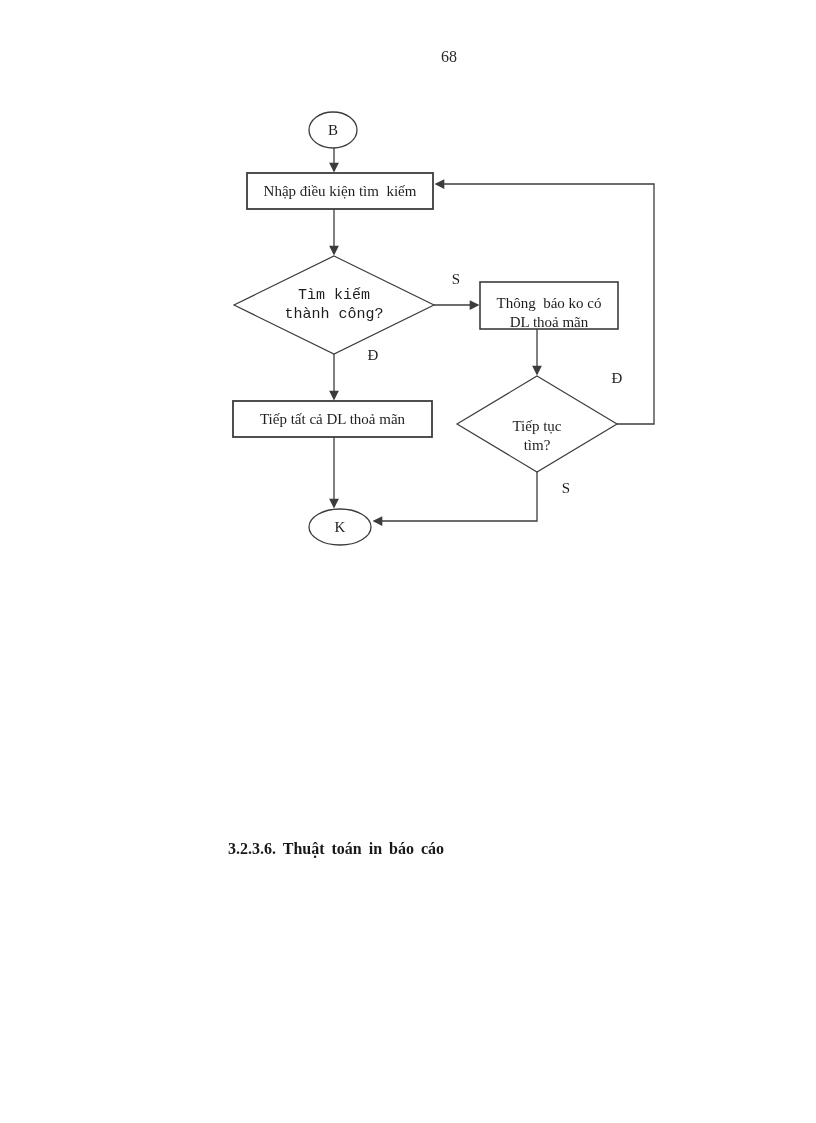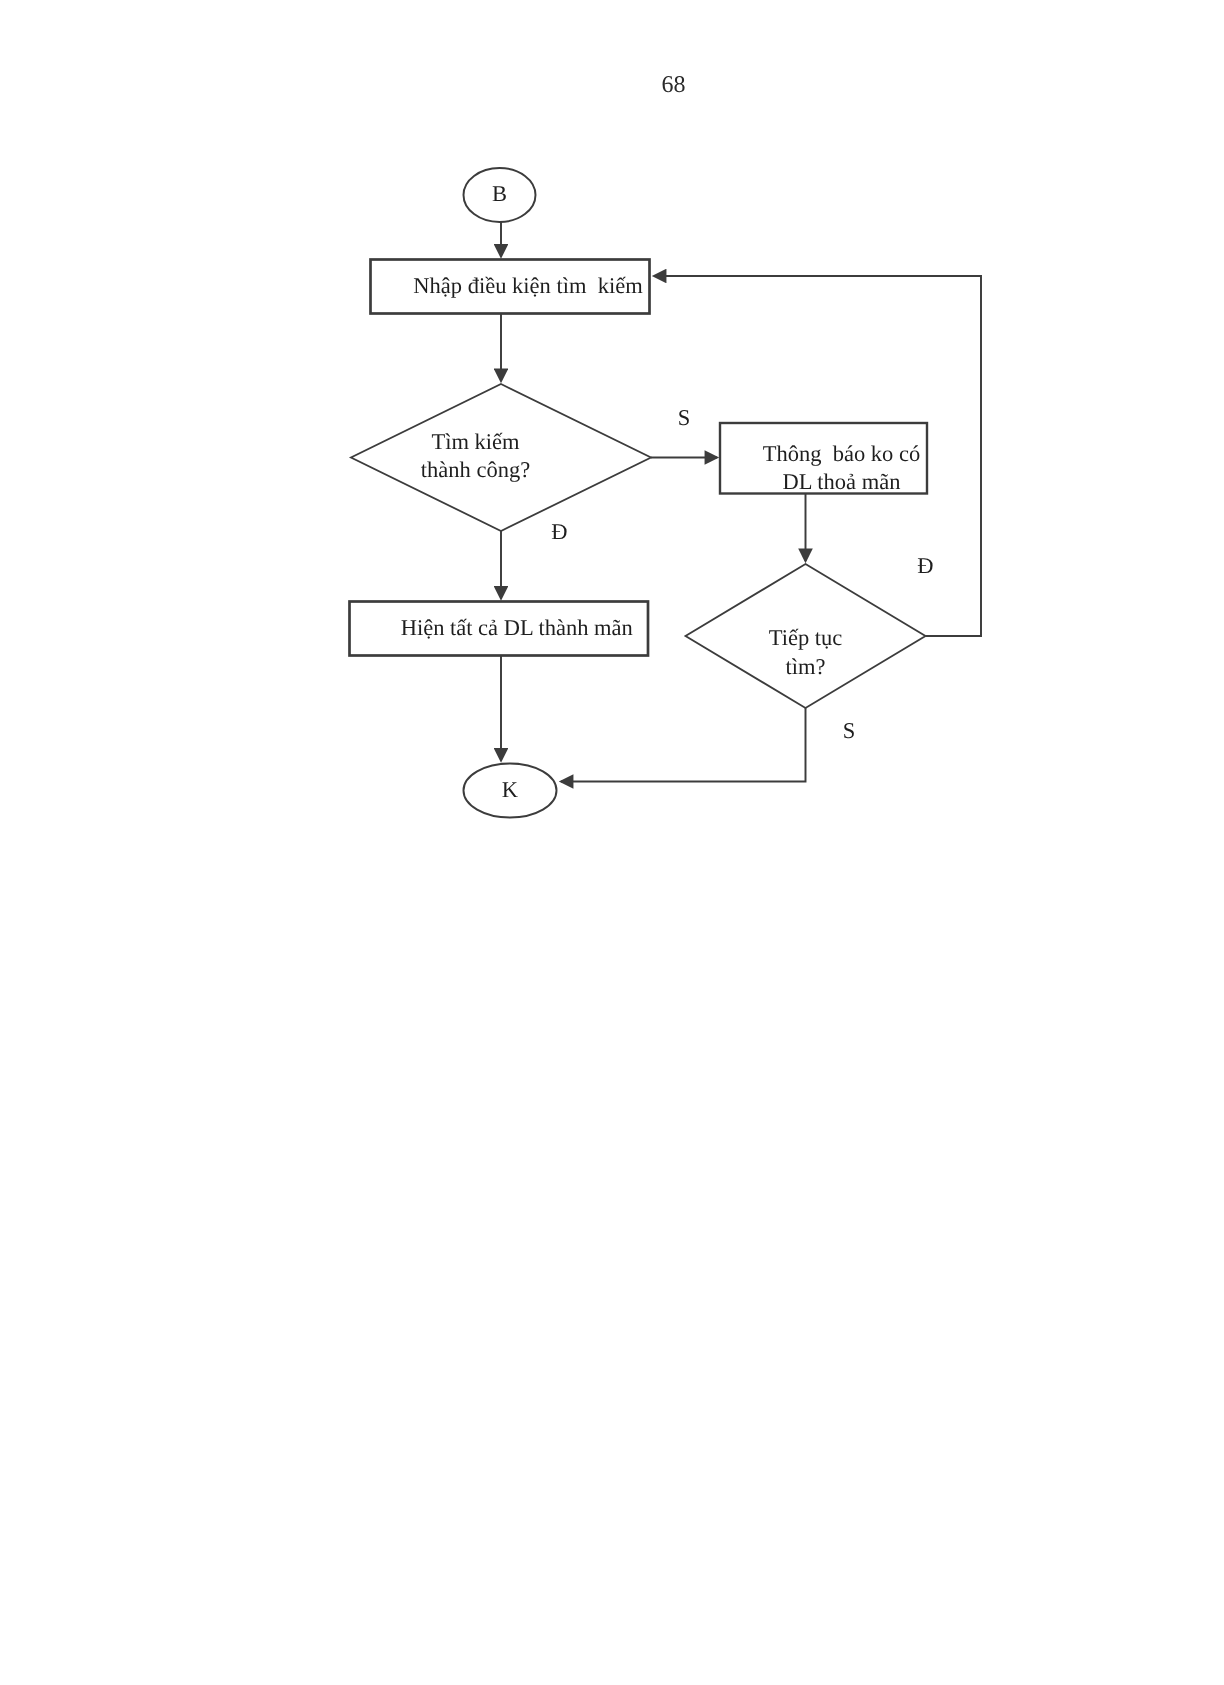--- a/index.html
+++ b/index.html
@@ -36,21 +36,20 @@
     font-size: 15px;
     color: #1e1e1e;
     text-align: center;
     white-space: pre;
     line-height: 19px;
   }
   .vcenter {
     display: flex;
     align-items: center;
     justify-content: center;
-    padding-left: 12px;
   }
   .edge-lbl {
     font-size: 15px;
     line-height: 17px;
   }
   .heading {
     position: absolute;
     left: 228px;
     top: 840px;
     font-size: 16px;
@@ -90,36 +89,37 @@
       <line x1="537" y1="329" x2="537" y2="374" marker-end="url(#arrow)"></line>
       <polyline points="617,424 654,424 654,184 436,184" marker-end="url(#arrow)"></polyline>
       <polyline points="537,472 537,521 374,521" marker-end="url(#arrow)"></polyline>
       <line x1="334" y1="437" x2="334" y2="507" marker-end="url(#arrow)"></line>
     </svg>
 
     <div class="lbl" style="left:303px; top:121px; width:60px; line-height:18px;">B</div>
 
     <div class="lbl vcenter" style="left:247px; top:173px; width:186px; height:36px;">Nhập điều kiện tìm  kiếm</div>
 
-    <div class="lbl" style="left:227px; top:286px; width:180px;">Tìm kiếm
+    <div class="lbl" style="left:244px; top:286px; width:180px;font-family:Liberation Mono, monospace;">Tìm kiếm
 thành công?</div>
 
     <div class="lbl vcenter" style="left:480px; top:282px; width:138px; height:62px;">Thông  báo ko có
 DL thoả mãn</div>
 
-    <div class="lbl vcenter" style="left:233px; top:401px; width:199px; height:36px;">Hiện tất cả DL thành mãn</div>
+    <div class="lbl vcenter" style="left:233px; top:401px; width:199px; height:36px;">Tiếp tất cả DL thoả mãn</div>
 
     <div class="lbl" style="left:477px; top:405px; width:120px;margin-top:12px;">Tiếp tục
 tìm?</div>
 
     <div class="lbl" style="left:310px; top:518px; width:60px; line-height:18px;">K</div>
 
     <div class="lbl edge-lbl" style="left:446px; top:271px; width:20px;">S</div>
 
     <div class="lbl edge-lbl" style="left:362px; top:347px; width:22px;">Đ</div>
 
     <div class="lbl edge-lbl" style="left:605px; top:370px; width:24px;">Đ</div>
 
     <div class="lbl edge-lbl" style="left:555px; top:480px; width:22px;">S</div>
   </div>
 
+  <div class="heading">3.2.3.6. Thuật toán in báo cáo</div>
 
 </div>
 
 </body></html>

